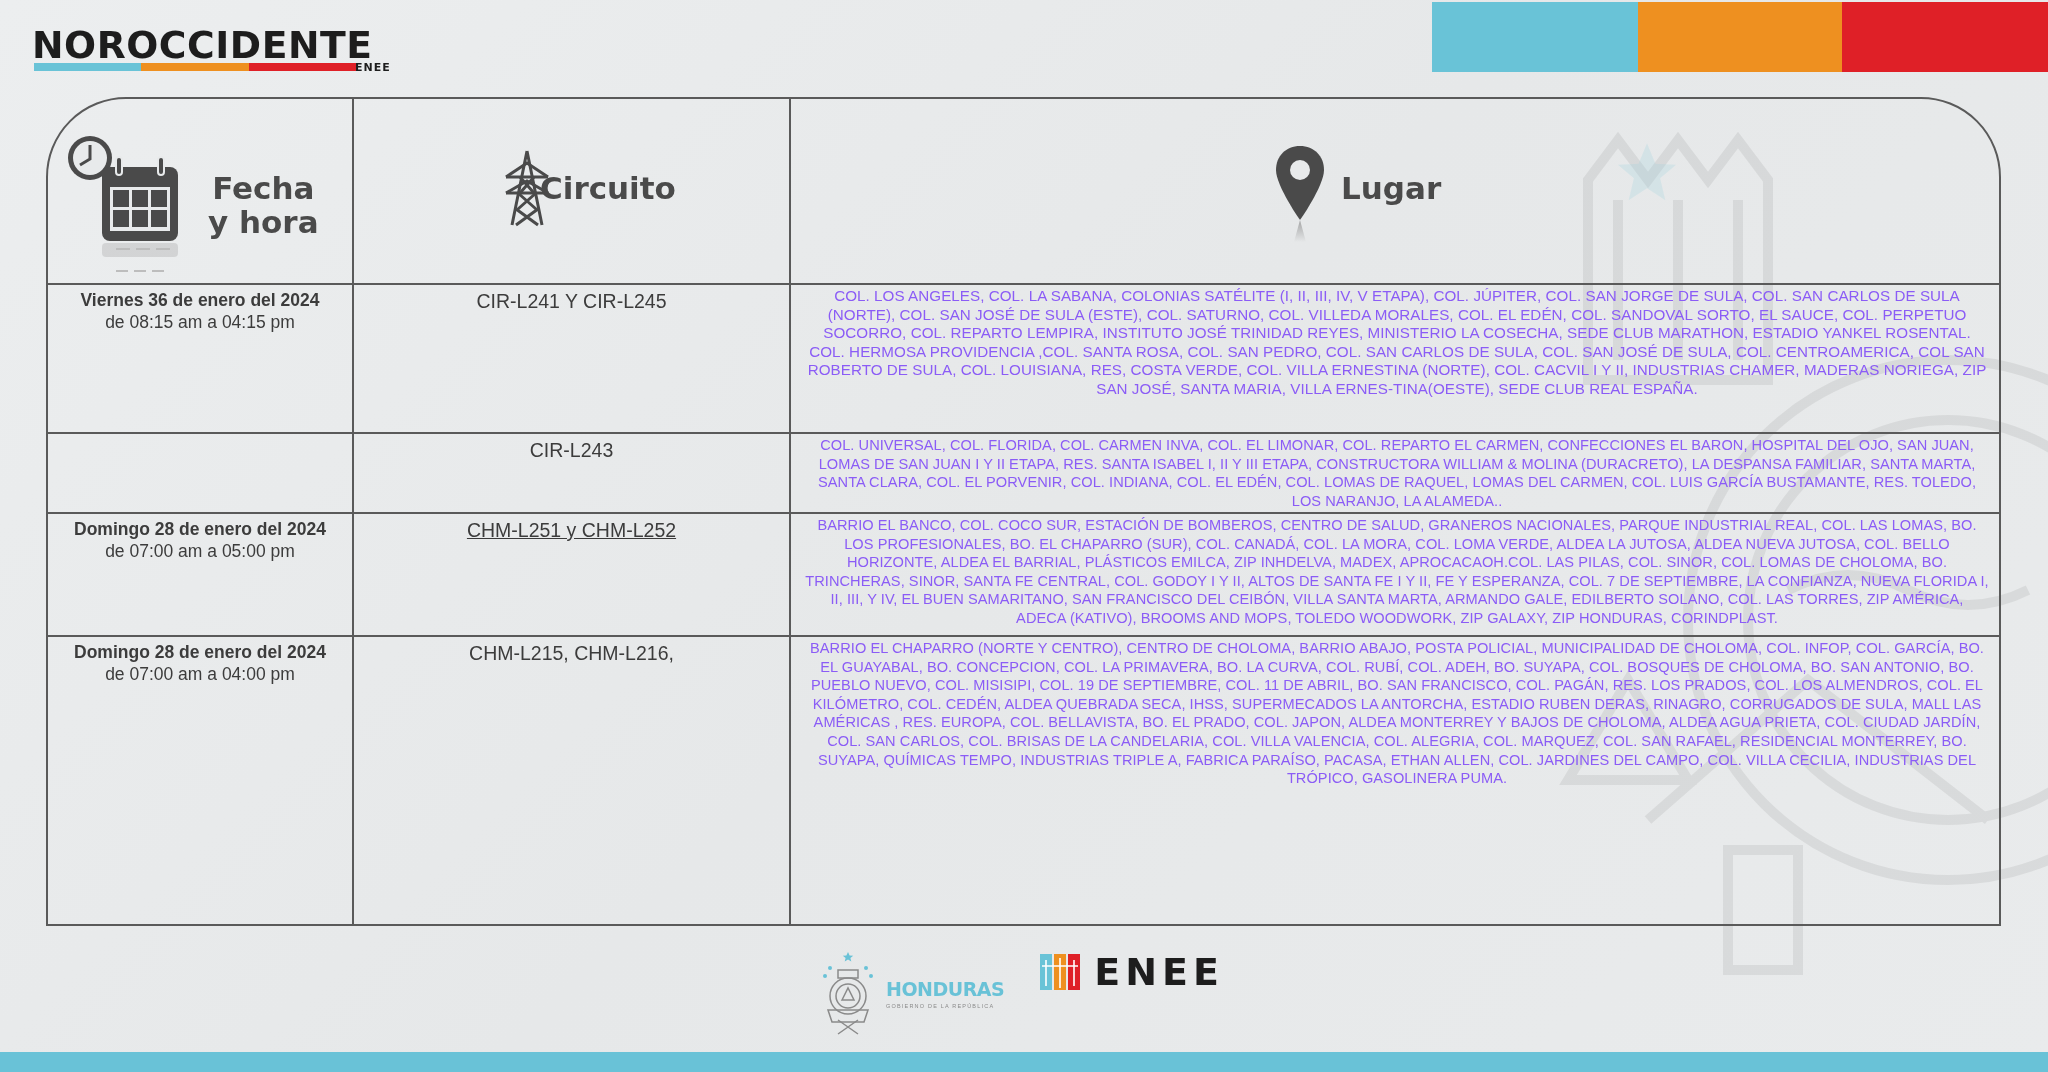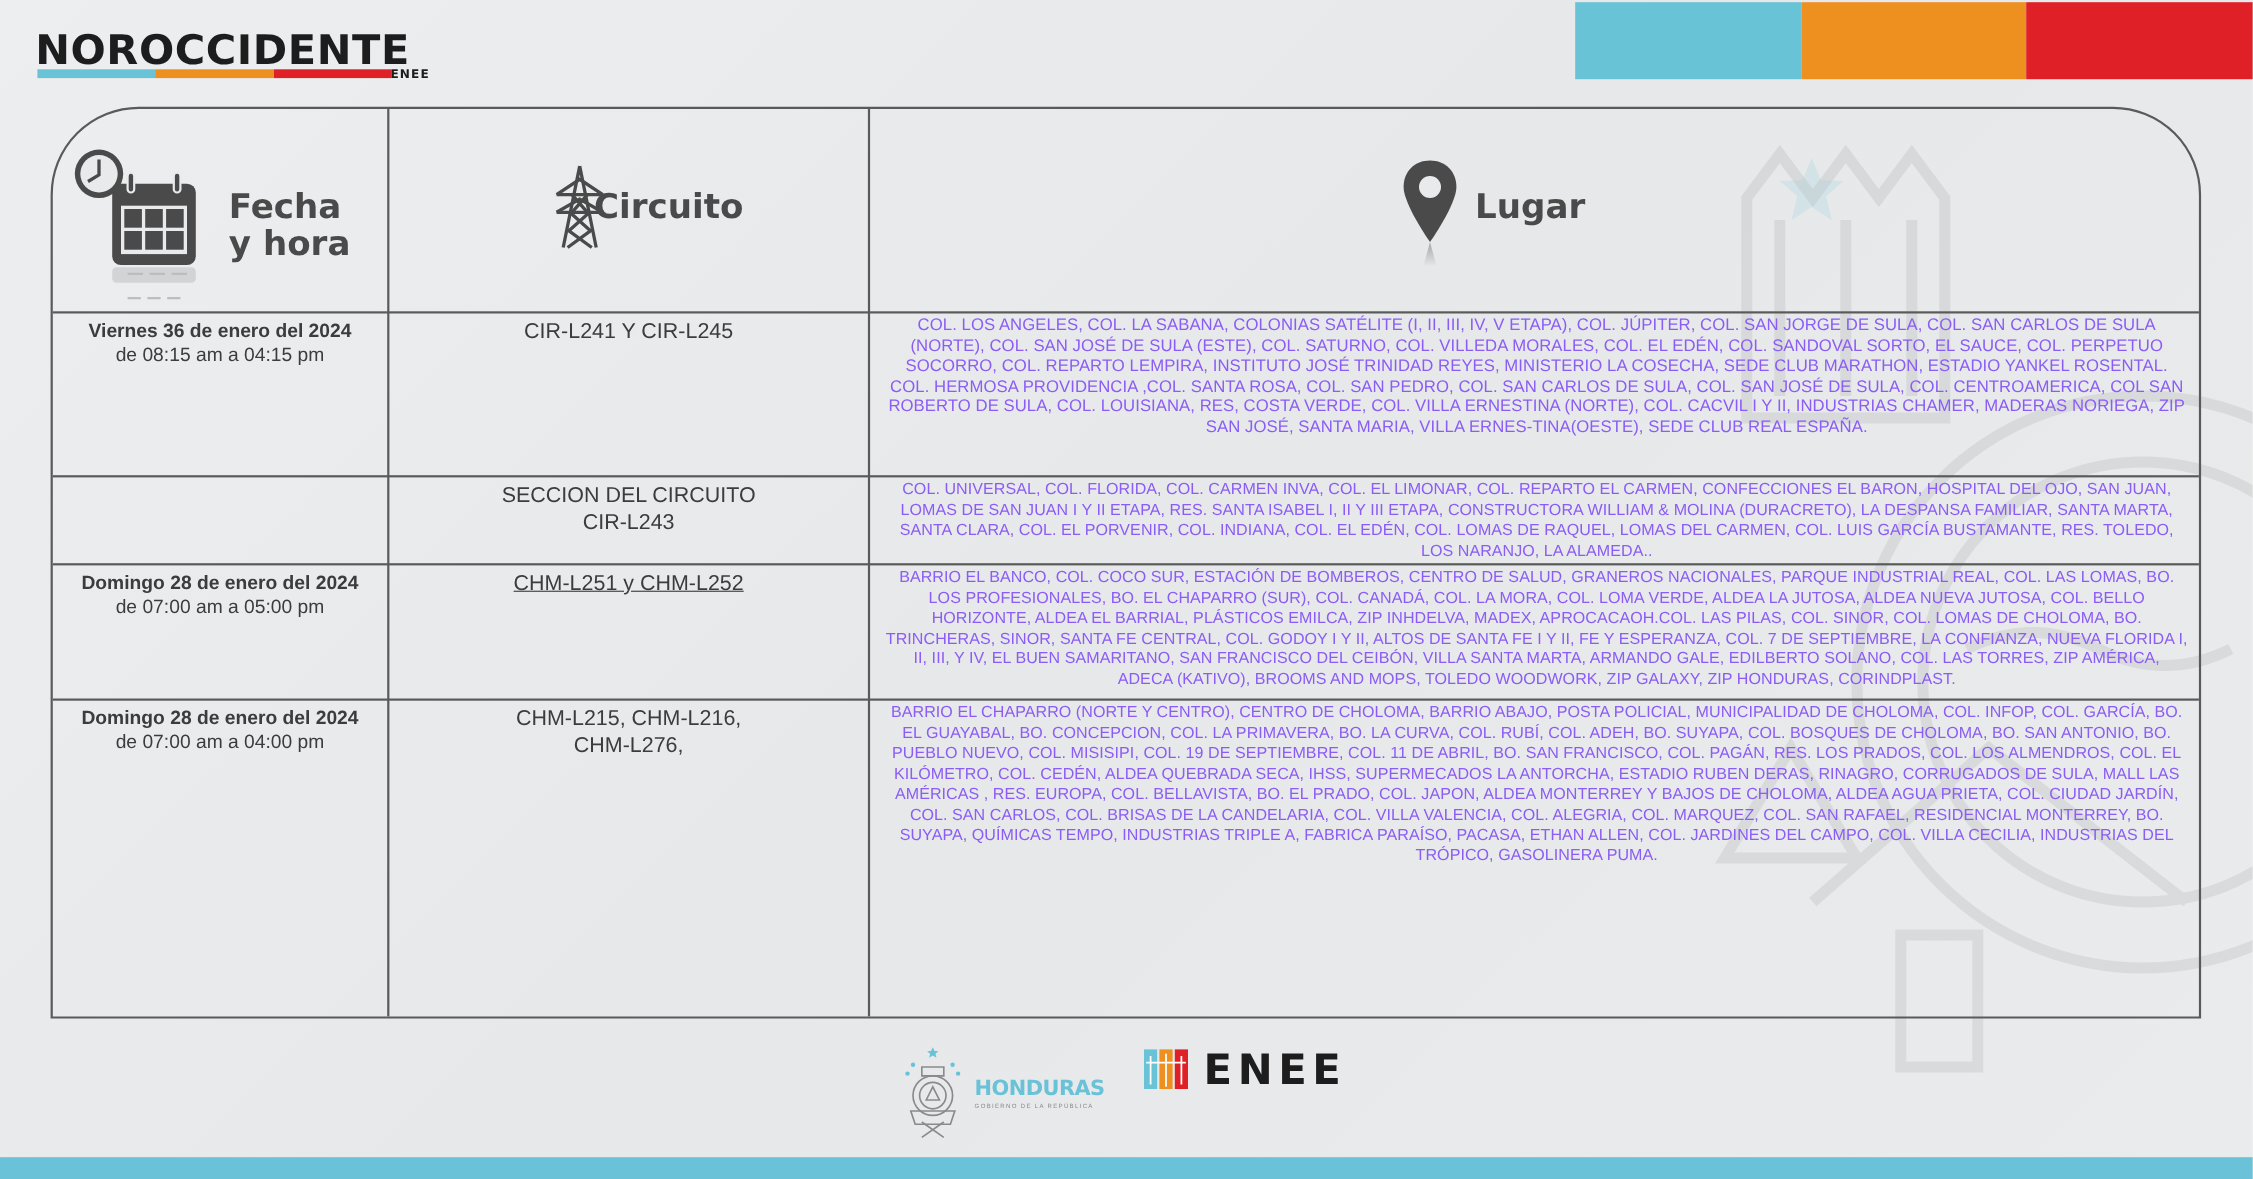--- a/index.html
+++ b/index.html
@@ -26,21 +26,21 @@
   .color-blocks { position: absolute; left: 1432px; top: 2px; width: 616px; height: 70px; display: flex; }
   .color-blocks span { display: block; height: 100%; }
   
   .table-frame {
     position: absolute; left: 46px; top: 97px; width: 1955px; height: 829px;
     border: 2px solid #5a5a5a; border-radius: 80px 80px 0 0;
   }
   .table-frame .hline { position: absolute; left: 0; right: 0; height: 2px; background: #5a5a5a; }
   .table-frame .vline { position: absolute; top: 0; bottom: 0; width: 2px; background: #5a5a5a; }
   .cell { position: absolute; text-align: center; }
-  .hdr-title { font-family: "DejaVu Sans", sans-serif; font-weight: bold; color: #4a4a4a; font-size: 31px; line-height: 34px; text-align: left; }
+  .hdr-title { font-family: "DejaVu Sans", sans-serif; font-weight: bold; color: #4a4a4a; font-size: 31px; line-height: 34px; text-align: center; }
   .date-main { font-weight: bold; font-size: 17.5px; color: #3c3c3c; line-height: 22px; }
   .date-time { font-size: 17.5px; color: #3c3c3c; line-height: 22px; }
   .circ { font-size: 19.5px; color: #3c3c3c; line-height: 25px; }
   .place { font-size: 15.2px; color: #8b5cf6; line-height: 18.6px; text-align: center; letter-spacing: 0.05px; }
   .place.small { font-size: 14.6px; line-height: 18.6px; }
   
   .footer-bar { position: absolute; left: 0; bottom: 0; width: 2048px; height: 20px; background: #69c2d7; }
   .footer-logos { position: absolute; left: 820px; top: 950px; height: 90px; display: flex; align-items: flex-start; }
   .hn-text { color: #69c2d7; font-family: "DejaVu Sans", sans-serif; font-weight: bold; font-size: 19px; letter-spacing: -0.5px; }
   .hn-sub { color: #8a8a8a; font-size: 5.5px; letter-spacing: 1.2px; margin-top: 3px; }
@@ -148,42 +148,40 @@
     <div class="date-main">Viernes 36 de enero del 2024</div>
     <div class="date-time">de 08:15 am a 04:15  pm</div>
   </div>
   <div class="cell" style="left:306px;top:190px;width:435px;">
     <div class="circ">CIR-L241 Y CIR-L245</div>
     <div class="circ"></div>
   </div>
   <div class="cell place" style="left:756px;top:188px;width:1186px;">COL. LOS ANGELES, COL. LA SABANA, COLONIAS SATÉLITE (I, II, III, IV, V ETAPA), COL. JÚPITER, COL. SAN JORGE DE SULA, COL. SAN CARLOS DE SULA (NORTE), COL. SAN JOSÉ DE SULA (ESTE), COL. SATURNO, COL. VILLEDA MORALES, COL. EL EDÉN, COL. SANDOVAL SORTO, EL SAUCE, COL. PERPETUO SOCORRO, COL. REPARTO LEMPIRA, INSTITUTO JOSÉ TRINIDAD REYES, MINISTERIO LA COSECHA, SEDE CLUB MARATHON, ESTADIO YANKEL ROSENTAL.   COL. HERMOSA PROVIDENCIA ,COL. SANTA ROSA, COL. SAN PEDRO, COL. SAN CARLOS DE SULA, COL. SAN JOSÉ DE SULA, COL. CENTROAMERICA, COL SAN ROBERTO DE SULA, COL. LOUISIANA, RES, COSTA VERDE, COL. VILLA ERNESTINA (NORTE), COL. CACVIL I Y II, INDUSTRIAS CHAMER, MADERAS NORIEGA, ZIP SAN JOSÉ, SANTA MARIA, VILLA ERNES-TINA(OESTE), SEDE CLUB REAL ESPAÑA.</div>
 
   <div class="cell" style="left:306px;top:339px;width:435px;">
-    <div class="circ">SECCION DEL CIRCUITO</div>
     <div class="circ">CIR-L243</div>
   </div>
   <div class="cell place small" style="left:756px;top:337px;width:1186px;">COL. UNIVERSAL, COL. FLORIDA, COL. CARMEN INVA, COL. EL LIMONAR, COL. REPARTO EL CARMEN, CONFECCIONES EL BARON, HOSPITAL DEL OJO, SAN JUAN, LOMAS DE SAN JUAN I Y II ETAPA, RES. SANTA ISABEL I, II Y III ETAPA, CONSTRUCTORA WILLIAM &amp; MOLINA (DURACRETO), LA DESPANSA FAMILIAR, SANTA MARTA, SANTA CLARA, COL. EL PORVENIR, COL. INDIANA, COL. EL EDÉN, COL. LOMAS DE RAQUEL, LOMAS DEL CARMEN, COL. LUIS GARCÍA BUSTAMANTE, RES. TOLEDO, LOS NARANJO, LA ALAMEDA..</div>
 
   <div class="cell" style="left:0;top:419px;width:304px;">
     <div class="date-main">Domingo 28 de enero del 2024</div>
     <div class="date-time">de 07:00 am a 05:00 pm</div>
   </div>
   <div class="cell" style="left:306px;top:419px;width:435px;text-decoration:underline;">
     <div class="circ">CHM-L251 y CHM-L252</div>
     <div class="circ"></div>
   </div>
   <div class="cell place small" style="left:756px;top:417px;width:1186px;">BARRIO EL BANCO, COL. COCO SUR, ESTACIÓN DE BOMBEROS, CENTRO DE SALUD, GRANEROS NACIONALES, PARQUE INDUSTRIAL REAL, COL. LAS LOMAS, BO. LOS PROFESIONALES, BO. EL CHAPARRO (SUR), COL. CANADÁ, COL. LA MORA, COL. LOMA VERDE, ALDEA LA JUTOSA, ALDEA NUEVA JUTOSA, COL. BELLO HORIZONTE, ALDEA EL BARRIAL, PLÁSTICOS EMILCA, ZIP INHDELVA, MADEX, APROCACAOH.COL. LAS PILAS, COL. SINOR, COL. LOMAS DE CHOLOMA, BO. TRINCHERAS, SINOR, SANTA FE CENTRAL, COL. GODOY I Y II, ALTOS DE SANTA FE I Y II, FE Y ESPERANZA, COL. 7 DE SEPTIEMBRE, LA CONFIANZA, NUEVA FLORIDA I, II, III, Y IV, EL BUEN SAMARITANO, SAN FRANCISCO DEL CEIBÓN, VILLA SANTA MARTA, ARMANDO GALE, EDILBERTO SOLANO, COL. LAS TORRES, ZIP AMÉRICA, ADECA (KATIVO), BROOMS AND MOPS, TOLEDO WOODWORK, ZIP GALAXY, ZIP HONDURAS, CORINDPLAST.</div>
 
   <div class="cell" style="left:0;top:542px;width:304px;">
     <div class="date-main">Domingo 28 de enero del 2024</div>
     <div class="date-time">de 07:00 am a 04:00 pm</div>
   </div>
   <div class="cell" style="left:306px;top:542px;width:435px;">
     <div class="circ">CHM-L215, CHM-L216,</div>
-    <div class="circ">CHM-L276,</div>
   </div>
   <div class="cell place small" style="left:756px;top:540px;width:1186px;">BARRIO EL CHAPARRO (NORTE Y CENTRO), CENTRO DE CHOLOMA, BARRIO ABAJO, POSTA POLICIAL, MUNICIPALIDAD DE CHOLOMA, COL. INFOP, COL. GARCÍA, BO. EL GUAYABAL, BO. CONCEPCION, COL. LA PRIMAVERA, BO. LA CURVA, COL. RUBÍ, COL. ADEH, BO. SUYAPA, COL. BOSQUES DE CHOLOMA, BO. SAN ANTONIO, BO. PUEBLO NUEVO, COL. MISISIPI, COL. 19 DE SEPTIEMBRE, COL. 11 DE ABRIL, BO. SAN FRANCISCO, COL. PAGÁN, RES. LOS PRADOS, COL. LOS ALMENDROS, COL. EL KILÓMETRO, COL. CEDÉN, ALDEA QUEBRADA SECA, IHSS, SUPERMECADOS LA ANTORCHA, ESTADIO RUBEN DERAS, RINAGRO, CORRUGADOS DE SULA, MALL LAS AMÉRICAS , RES. EUROPA, COL. BELLAVISTA, BO. EL PRADO, COL. JAPON, ALDEA MONTERREY Y BAJOS DE CHOLOMA, ALDEA AGUA PRIETA, COL. CIUDAD JARDÍN, COL. SAN CARLOS, COL. BRISAS DE LA CANDELARIA, COL. VILLA VALENCIA, COL. ALEGRIA, COL. MARQUEZ, COL. SAN RAFAEL, RESIDENCIAL MONTERREY, BO. SUYAPA, QUÍMICAS TEMPO, INDUSTRIAS TRIPLE A, FABRICA PARAÍSO, PACASA, ETHAN ALLEN, COL. JARDINES DEL CAMPO, COL. VILLA CECILIA, INDUSTRIAS DEL TRÓPICO, GASOLINERA PUMA.</div>
 </div>
 
 <div class="footer-logos">
   <div style="display:flex;align-items:center;">
     <svg width="56" height="86" viewBox="0 0 56 86">
       <g fill="#69c2d7">
         <path d="M28 2 l1.6 3.4 3.6 .3 -2.8 2.3 .9 3.5 -3.3 -2 -3.3 2 .9 -3.5 -2.8 -2.3 3.6 -.3z"></path>
         <circle cx="10" cy="18" r="2"></circle>

